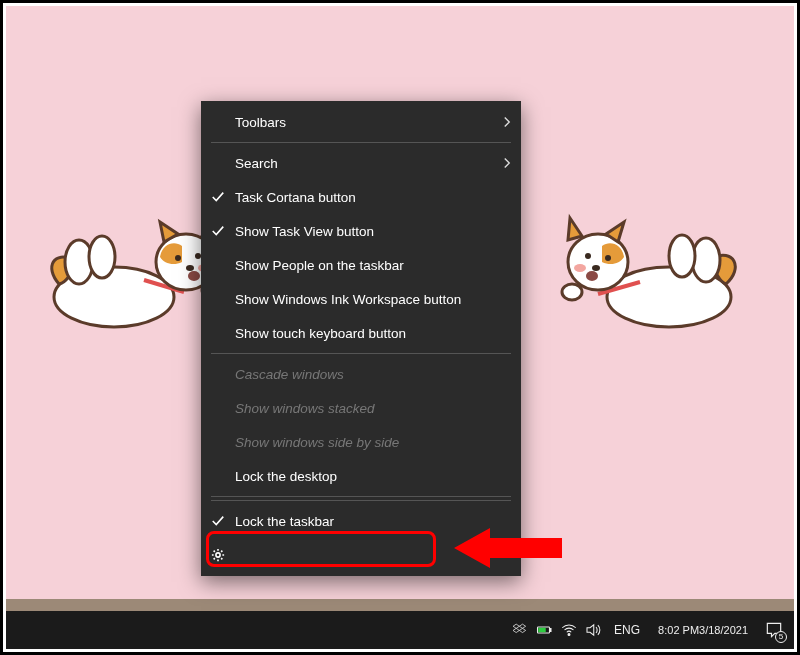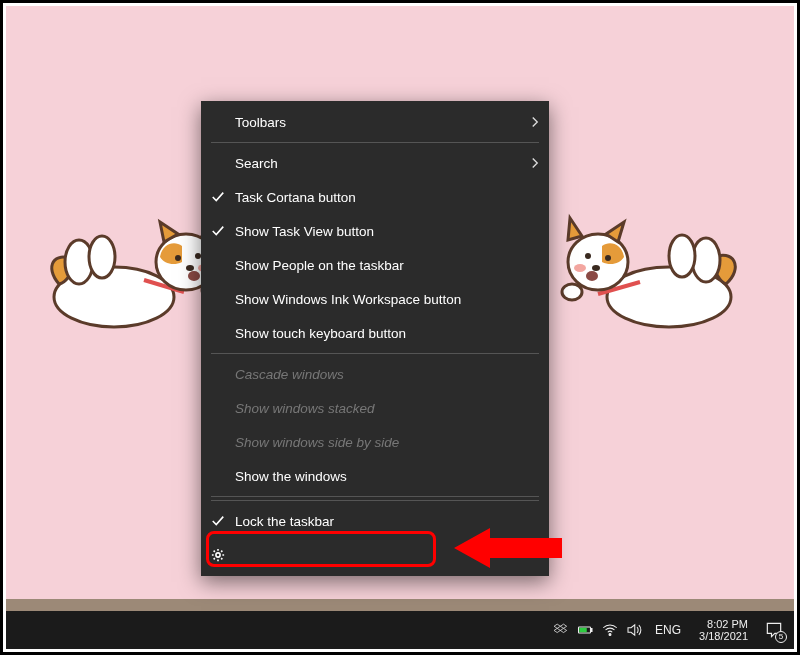--- a/index.html
+++ b/index.html
@@ -5,27 +5,27 @@
   * { box-sizing: border-box; margin: 0; padding: 0; }
   html, body { width: 800px; height: 655px; overflow: hidden; font-family: "Segoe UI", Arial, sans-serif; }
   .frame { position: relative; width: 800px; height: 655px; background: #fff; border: 3px solid #000; }
   .wallpaper { position: absolute; inset: 3px; background: #f6d1d8; overflow: hidden; }
   .desk-floor { position: absolute; left: 0; right: 0; bottom: 0; height: 50px; background: #9c8977; }
   .taskbar { position: absolute; left: 0; right: 0; bottom: 0; height: 38px; background: #1b1b1b; color: #fff; margin-top: 36px; }
   .tray { position: absolute; right: 6px; top: 0; bottom: 0; display: flex; align-items: center; gap: 6px; }
   .tray .icon { width: 18px; height: 18px; display: inline-flex; align-items: center; justify-content: center; color: #eee; }
   .tray .icon svg { width: 18px; height: 18px; stroke: #eee; fill: none; stroke-width: 1.4; }
   .tray .lang { font-size: 12px; color: #eee; padding: 0 6px; }
-  .tray .clock { display: flex; flex-direction: column; align-items: flex-end; line-height: 1.1; font-size: 11px; color: #eee; padding: 0 6px; }
+  .tray .clock { display: flex; flex-direction: row; align-items: flex-end; line-height: 1.1; font-size: 11px; color: #eee; padding: 0 6px; }
   .tray .action-center { width: 28px; height: 28px; display: inline-flex; align-items: center; justify-content: center; position: relative; }
   .tray .action-center svg { width: 20px; height: 20px; stroke: #eee; fill: none; stroke-width: 1.4; }
   .tray .ac-badge { position: absolute; right: 1px; bottom: 1px; width: 12px; height: 12px; border-radius: 50%; background: #1b1b1b; border: 1px solid #eee; color: #eee; font-size: 8px; line-height: 10px; text-align: center; }
 
   
-  .menu { position: absolute; left: 195px; top: 95px; width: 348px; background: #2b2b2b; color: #fff; box-shadow: 0 6px 20px rgba(0,0,0,0.5); padding-top: 4px; padding-bottom: 4px; }
+  .menu { position: absolute; left: 195px; top: 95px; width: 320px; background: #2b2b2b; color: #fff; box-shadow: 0 6px 20px rgba(0,0,0,0.5); padding-top: 4px; padding-bottom: 4px; }
   .menu .mi { display: flex; align-items: center; height: 34px; font-size: 13.5px; }
   .menu .mi .ic { width: 34px; display: flex; align-items: center; justify-content: center; color: #fff; }
   .menu .mi .ic svg { width: 14px; height: 14px; stroke: #fff; fill: none; stroke-width: 1.8; }
   .menu .mi .lbl { flex: 1; }
   .menu .mi .sub { width: 28px; display: flex; align-items: center; justify-content: center; }
   .menu .mi .sub svg { width: 12px; height: 12px; stroke: #ddd; fill: none; stroke-width: 1.8; }
   .menu .mi.disabled { color: #777; font-style: italic; }
   .menu hr { border: none; border-top: 1px solid #555; margin: 3px 10px; }
 
   
@@ -160,21 +160,21 @@
         <span class="lbl">Show windows stacked</span>
         <span class="sub"></span>
       </div>
       <div class="mi disabled">
         <span class="ic"></span>
         <span class="lbl">Show windows side by side</span>
         <span class="sub"></span>
       </div>
       <div class="mi">
         <span class="ic"></span>
-        <span class="lbl">Show the windows</span>
+        <span class="lbl">Lock the desktop</span>
         <span class="sub"></span>
       </div>
       <hr>
       <hr>
       <div class="mi">
         <span class="ic">
             <svg viewBox="0 0 16 16">
               <path d="M2 8 L6 12 L14 3"></path>
             </svg>
           </span>

